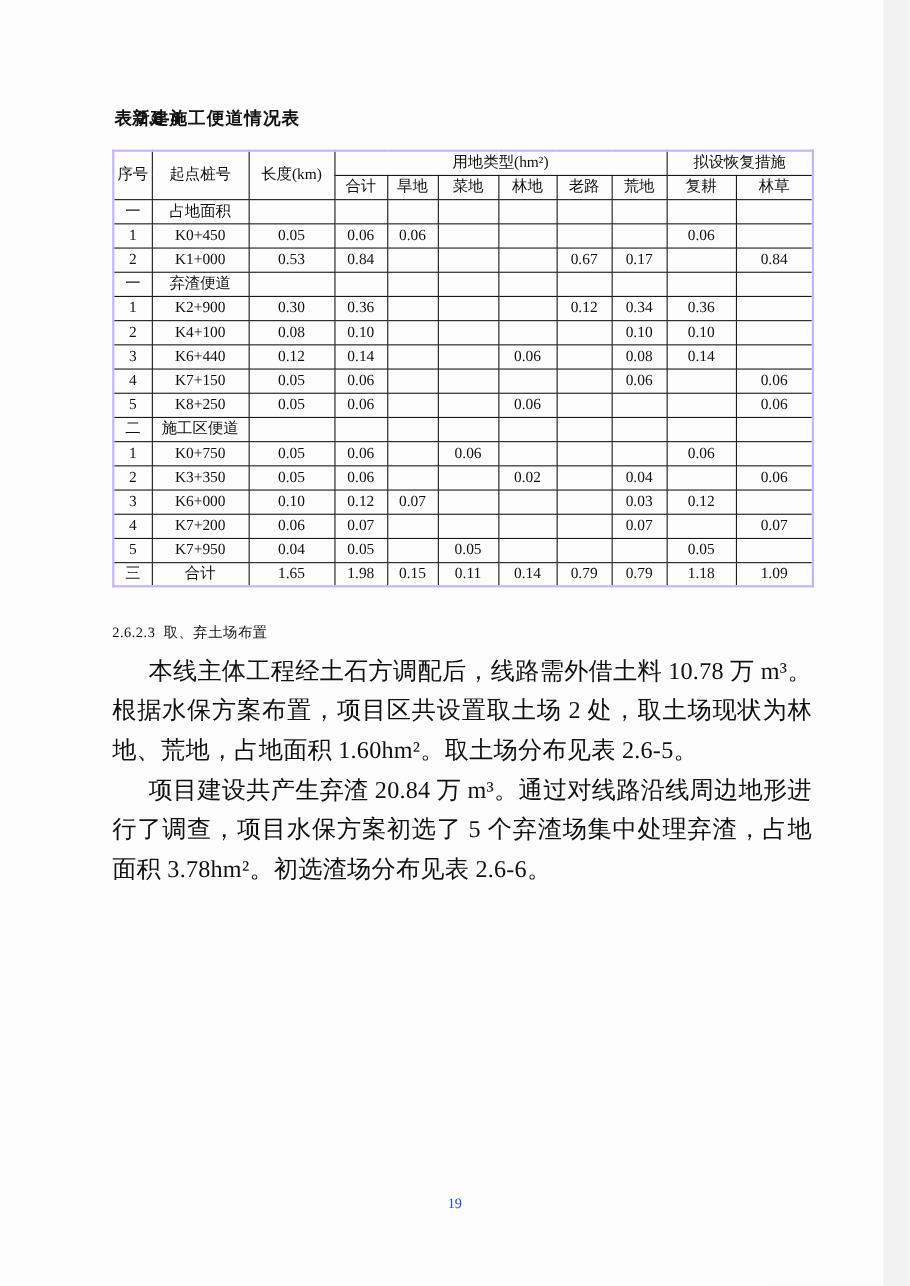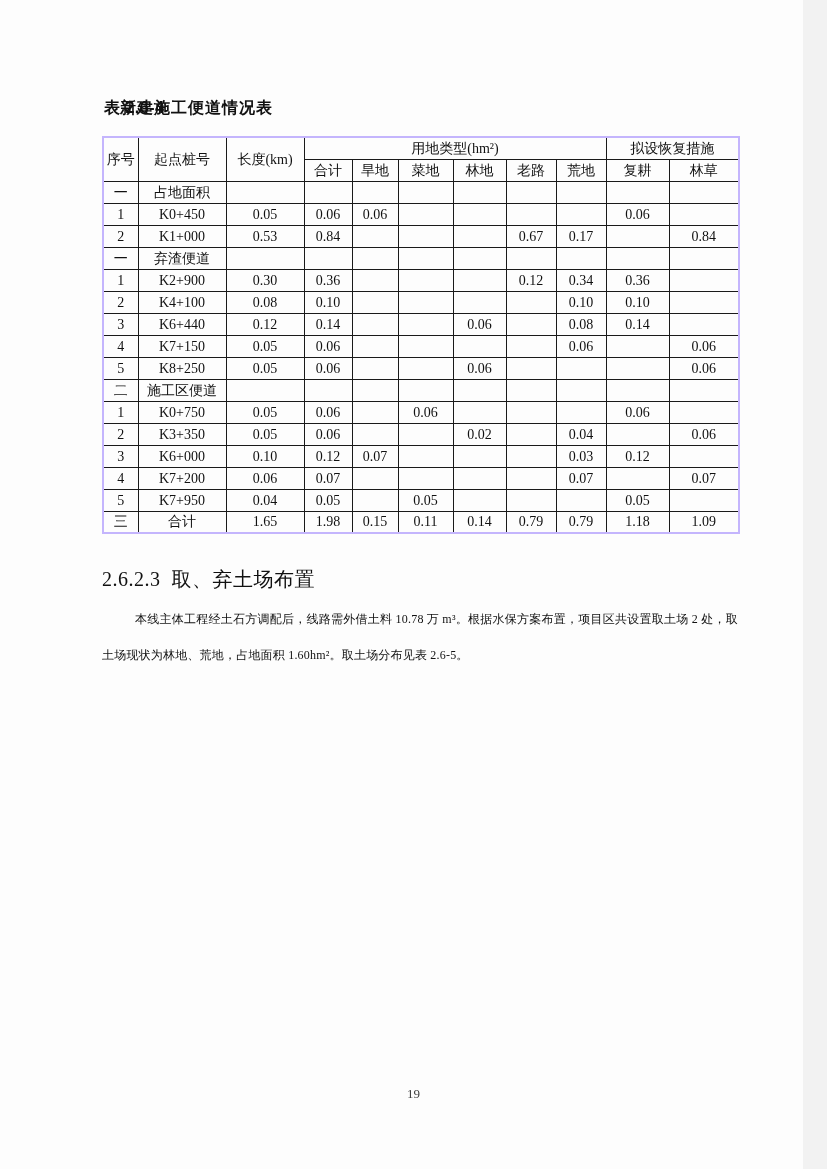--- a/index.html
+++ b/index.html
@@ -47,39 +47,39 @@
     line-height: 15px;
     white-space: nowrap;
     overflow: hidden;
   }
   col.c1 { width: 35px; }  col.c2 { width: 88px; }  col.c3 { width: 78px; }
   col.c4 { width: 48px; }  col.c5 { width: 46px; }  col.c6 { width: 55px; }
   col.c7 { width: 53px; }  col.c8 { width: 50px; }  col.c9 { width: 50px; }
   col.c10 { width: 63px; } col.c11 { width: 70px; }
   .sec-heading {
     margin: 32px 0 8px 0;
-    font-size: 20px;
+    font-size: 13px;
     white-space: pre-wrap;
     letter-spacing: 0.5px;
   }
   p.body-para {
     margin: 0;
-    font-size: 12px;
+    font-size: 22px;
     line-height: 36px;
     text-align: justify;
     text-indent: 33px;
     letter-spacing: 0.2px;
   }
   .page-number {
     position: absolute;
     left: 0; top: 1086px;
     width: 827px;
     text-align: center;
     font-size: 13px;
-    color: #404040;
+    color: #1d4ed8;
   }
 </style>
 </head>
 <body>
 
 <div class="page">
   <div class="content">
 
     <div class="caption-row">
       <span class="cap-label">表 2.6-4</span>
@@ -326,17 +326,18 @@
             <td>0.79</td>
             <td>0.79</td>
             <td>1.18</td>
             <td>1.09</td>
           </tr>
         </tbody>
     </table>
 
     <div class="sec-heading">2.6.2.3  取、弃土场布置</div>
     <p class="body-para">本线主体工程经土石方调配后，线路需外借土料 10.78 万 m³。根据水保方案布置，项目区共设置取土场 2 处，取土场现状为林地、荒地，占地面积 1.60hm²。取土场分布见表 2.6-5。</p>
+    <p class="body-para">项目建设共产生弃渣 20.84 万 m³。通过对线路沿线周边地形进行了调查，项目水保方案初选了 5 个弃渣场集中处理弃渣，占地面积 3.78hm²。初选渣场分布见表 2.6-6。</p>
 
   </div>
 
   <div class="page-number">19</div>
 </div>
 
 </body></html>

